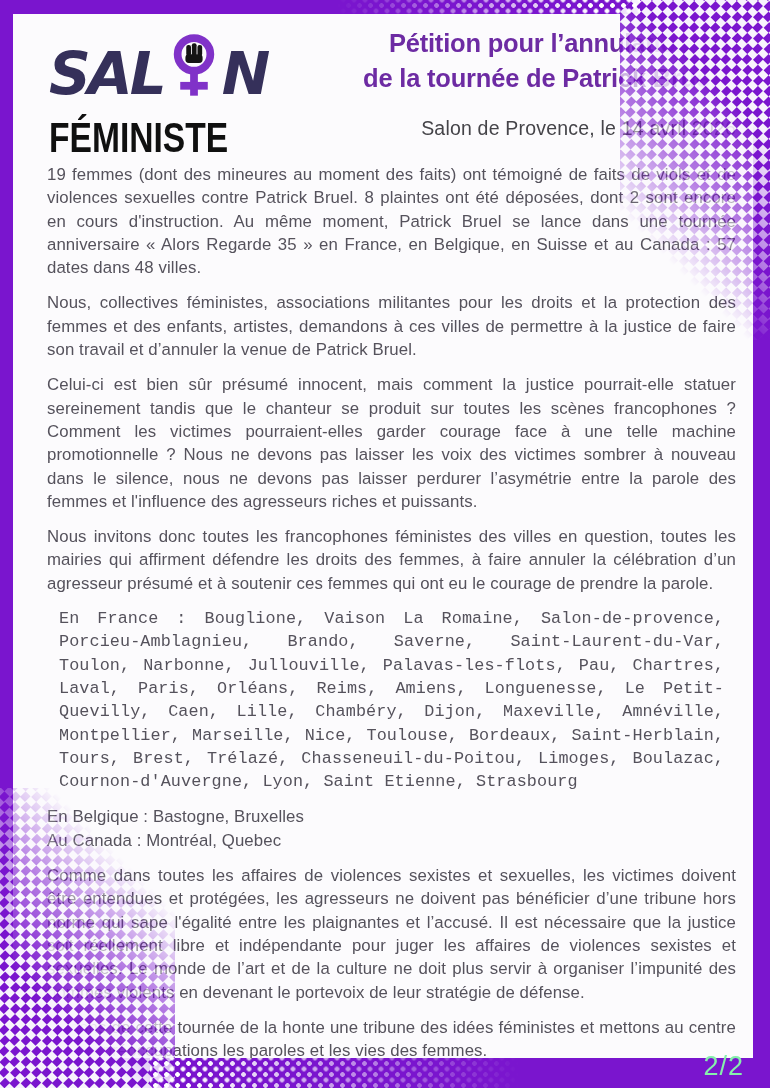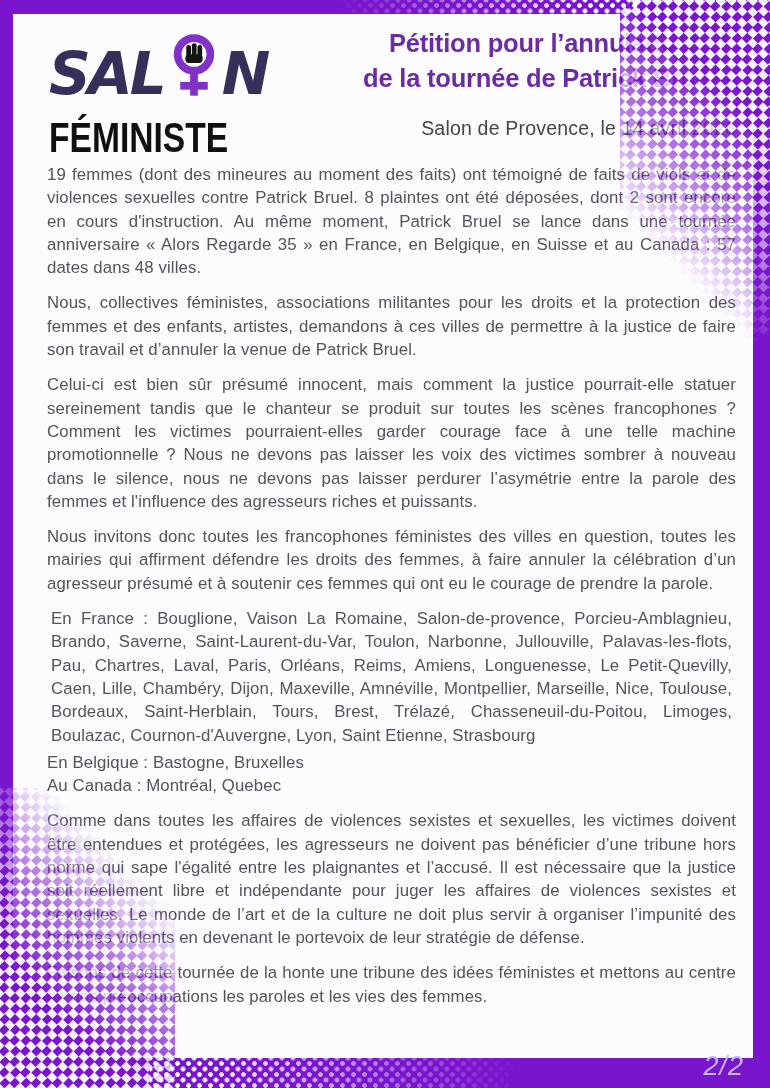--- a/index.html
+++ b/index.html
@@ -61,26 +61,26 @@
   }
   .title span{display:block;}
   .dateline{
     position:absolute;right:0;top:103px;
     font-size:19.5px;color:#454449;letter-spacing:.2px;
   }
   
   .doc-body{color:#55525c;font-size:16.8px;line-height:23.3px;letter-spacing:.1px;}
   .doc-body p{margin:0 0 12px 0;text-align:justify;}
   .cities{margin:0 0 12px 0;}
-  .cities .just{text-align:justify;margin:4px;}
+  .cities .just{text-align:justify;margin:12px;font-family:Liberation Mono, monospace;}
   .cities .line{margin:0;text-align:left;}
   
   .page-number{
     position:absolute;right:26px;bottom:6px;z-index:4;
-    color:#c4b5fd;font-size:27px;letter-spacing:1px;font-style:italic;margin-left:16px;
+    color:#86efac;font-size:27px;letter-spacing:1px;margin-left:16px;
   }
 </style>
 </head>
 <body>
 
 <div class="frame">
 
   <div class="page">
 
     <div class="header">

